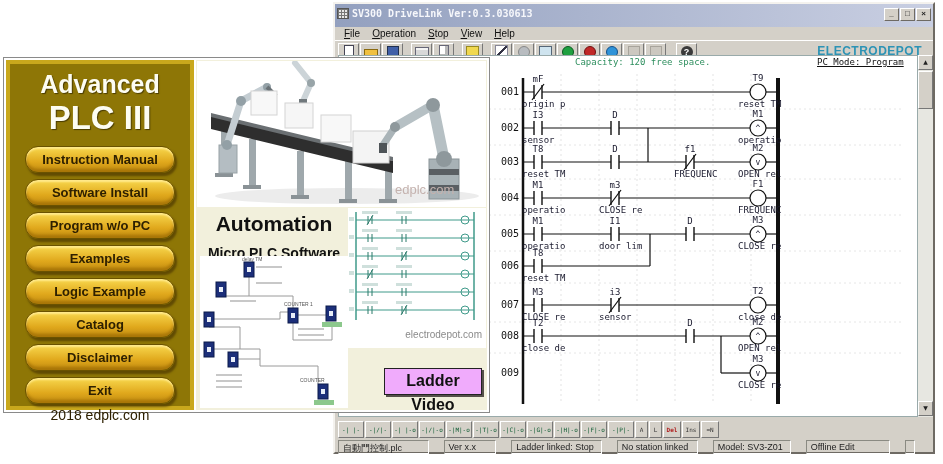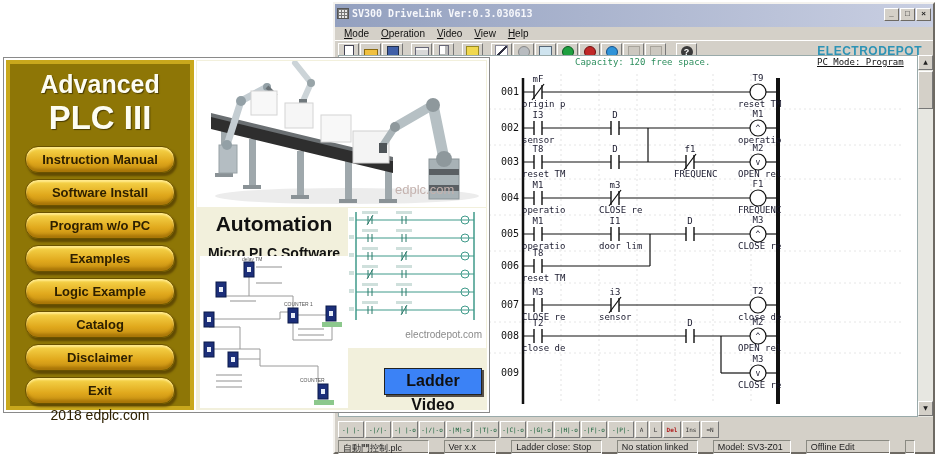--- a/index.html
+++ b/index.html
@@ -80,41 +80,41 @@
     font:bold 13px "Liberation Sans",sans-serif;color:#2e2000;text-align:center;line-height:25px;}
   #promo-footer{margin-top:auto;font:14px "Liberation Sans",sans-serif;color:#2e2000;}
   #promo-content{flex:1;background:#f2f0dc;position:relative;margin-left:2px;}
   #robot-image{position:absolute;left:1px;top:1px;width:289px;height:146px;background:#fff;}
   #promo-heading{position:absolute;left:4px;top:152px;width:148px;text-align:center;
     font:bold 21px "Liberation Sans",sans-serif;color:#111;}
   #promo-subheading{position:absolute;left:0px;top:185px;width:156px;text-align:center;
     font:bold 14px "Liberation Sans",sans-serif;color:#111;}
   #wiring-diagram{position:absolute;left:4px;top:196px;width:148px;height:152px;background:#fff;}
   #ladder-thumb{position:absolute;left:152px;top:148px;width:138px;height:140px;background:#fff;}
-  #video-button{position:absolute;left:188px;top:308px;width:96px;height:25px;background:#3b82f6;
+  #video-button{position:absolute;left:188px;top:308px;width:96px;height:25px;background:#f0abfc;
     border:1px solid #222;box-shadow:2px 2px 0 #55504a;
     font:bold 16px "Liberation Sans",sans-serif;color:#111;text-align:center;line-height:24px;}
 </style>
 </head>
 <body>
 
 <div id="stage">
 
   <div id="app-window">
     <div id="titlebar">
       <span id="title-icon"></span>
       <span id="window-title">SV300 DriveLink Ver:0.3.030613</span>
       <span class="winbtn">_</span>
       <span class="winbtn">□</span>
       <span class="winbtn">×</span>
     </div>
     <div id="menubar">
-        <span class="menu-item">Mode</span>
+        <span class="menu-item">File</span>
         <span class="menu-item">Operation</span>
-        <span class="menu-item">Video</span>
+        <span class="menu-item">Stop</span>
         <span class="menu-item">View</span>
         <span class="menu-item">Help</span>
       </div>
     <div id="toolbar">
       <span id="brand" style="color: rgb(45, 147, 181);">ELECTRODEPOT</span>
     <span class="tbtn">
           <span class="icn new-icon"></span>
         </span>
         <span class="tbtn">
           <span class="icn open-icon"></span>
@@ -356,21 +356,21 @@
         <span class="lbtn wide">-|P|-</span>
         <span class="lbtn narrow">A</span>
         <span class="lbtn narrow">L</span>
         <span class="lbtn mini red">Del</span>
         <span class="lbtn mini">Ins</span>
         <span class="lbtn mini">=N</span>
       </div>
     <div id="statusbar">
         <span class="status-seg" style="width: 112px;">自動門控制.plc</span>
         <span class="status-seg" style="width: 64px;">Ver x.x</span>
-        <span class="status-seg" style="width: 112px;">Ladder close: Stop</span>
+        <span class="status-seg" style="width: 112px;">Ladder linked: Stop</span>
         <span class="status-seg" style="width: 100px;">No station linked</span>
         <span class="status-seg" style="width: 96px;">Model: SV3-Z01</span>
         <span class="status-seg" style="width: 104px;">Offline Edit</span>
         <span class="status-seg" style="flex: 1 1 0%;"></span>
       </div>
   </div>
 
   <div id="promo-window">
     <div id="gold-panel">
       <div id="promo-title1">Advanced</div>

